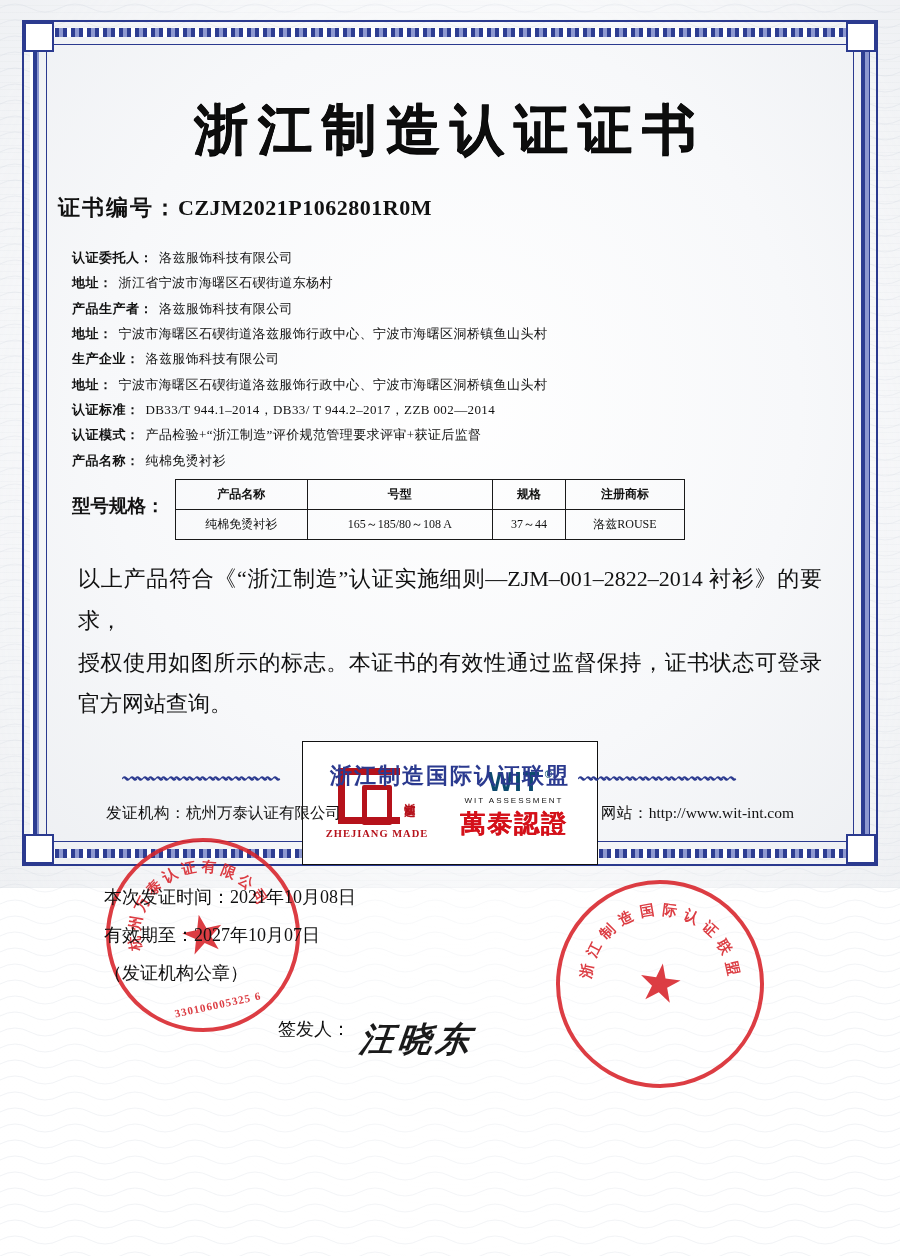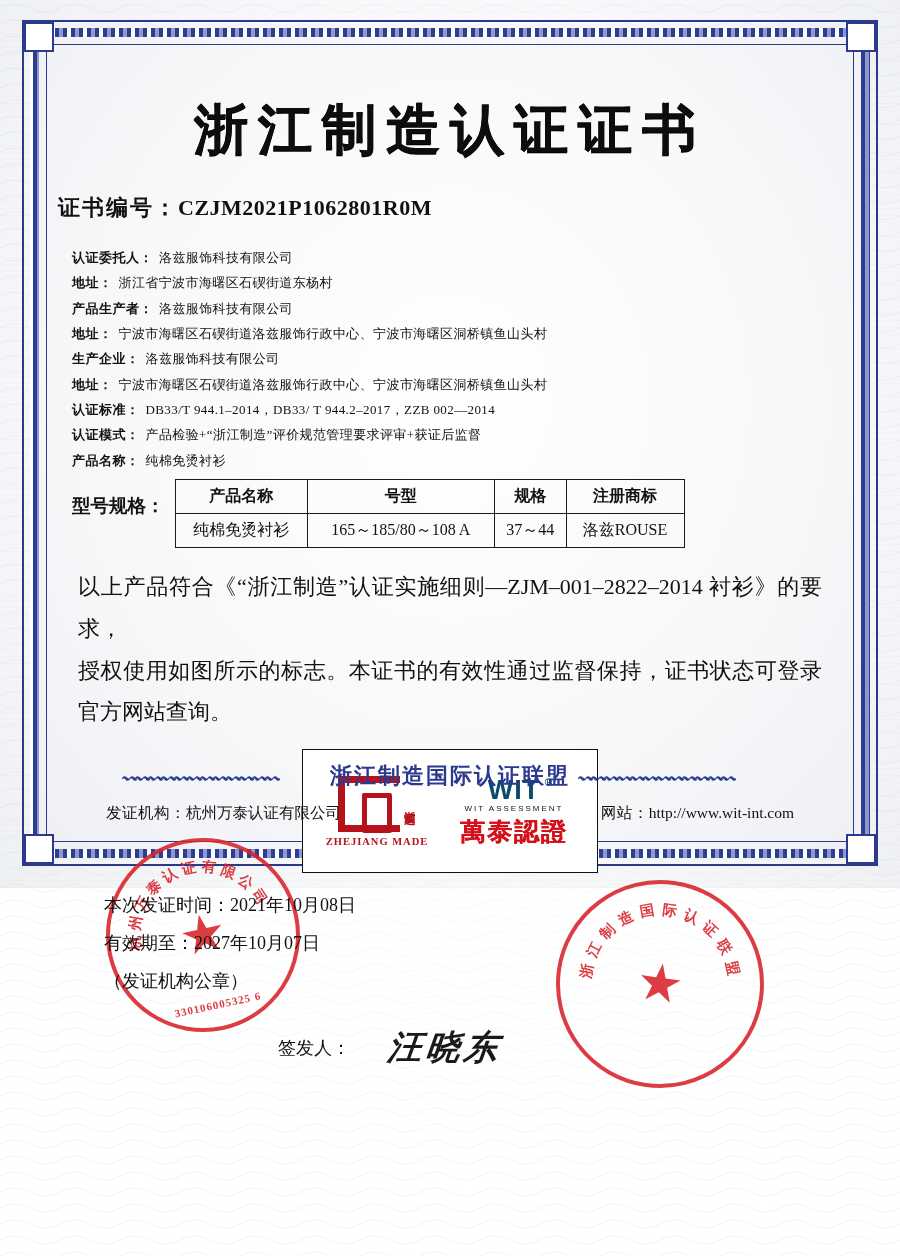--- a/index.html
+++ b/index.html
@@ -149,21 +149,21 @@
     white-space: nowrap;
   }
   table.spec {
     border-collapse: collapse;
     margin-left: 10px;
     width: 510px;
   }
   table.spec th, table.spec td {
     border: 1px solid #1a1a1a;
     text-align: center;
-    font-size: 16px;
+    font-size: 12px;
     padding: 6px 4px;
     font-weight: normal;
   }
   table.spec th { font-weight: bold; }
 
   .statement {
     margin-top: 18px;
     padding: 0 20px;
     font-size: 22px;
     line-height: 1.9;
@@ -274,22 +274,21 @@
     z-index: 3;
   }
   .dates .row { white-space: nowrap; }
   .sign-row {
     margin-top: 24px;
     padding-left: 220px;
     font-size: 18px;
     position: relative;
     z-index: 3;
     display: flex;
-    align-items: center;
-    gap: 28px;
+    align-items: flex-start;
   }
   .sign-script {
     font-family: "DejaVu Serif", serif;
     font-size: 34px;
     font-style: italic;
     font-weight: bold;
     margin-left: 10px;
     letter-spacing: 4px;
     color: #1a1a1a;
     transform: skewX(-6deg);

